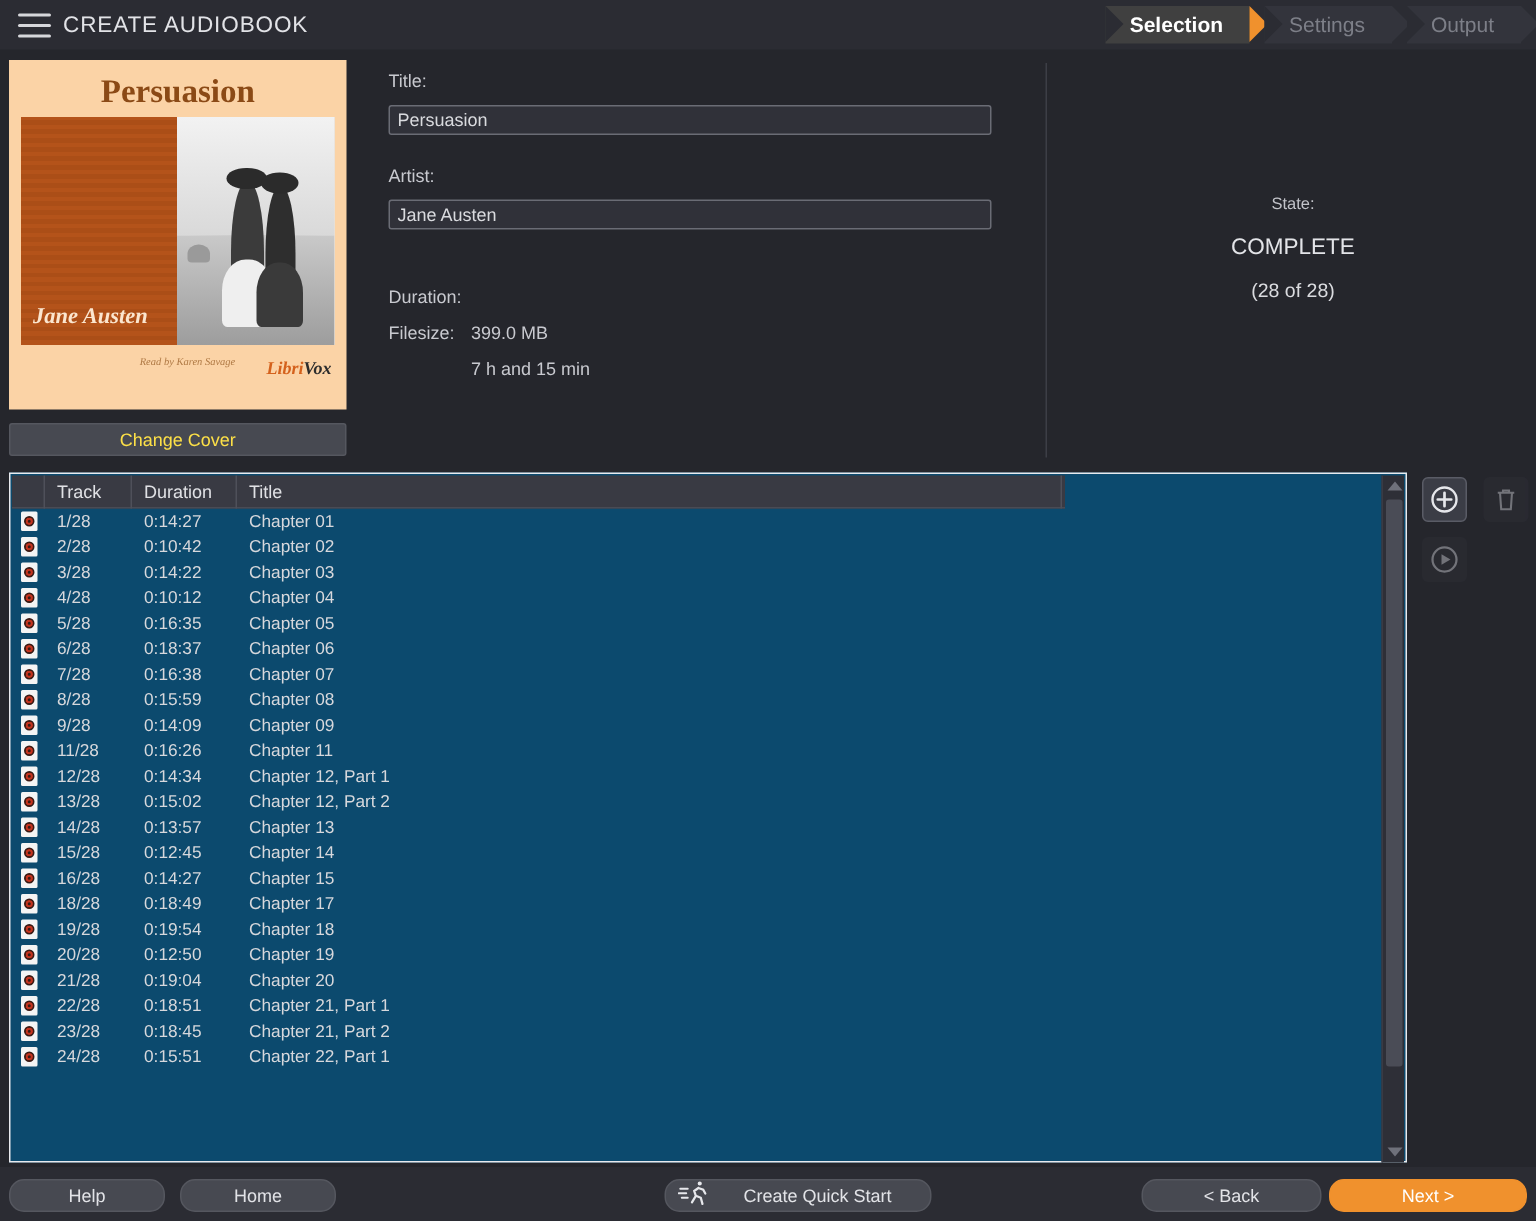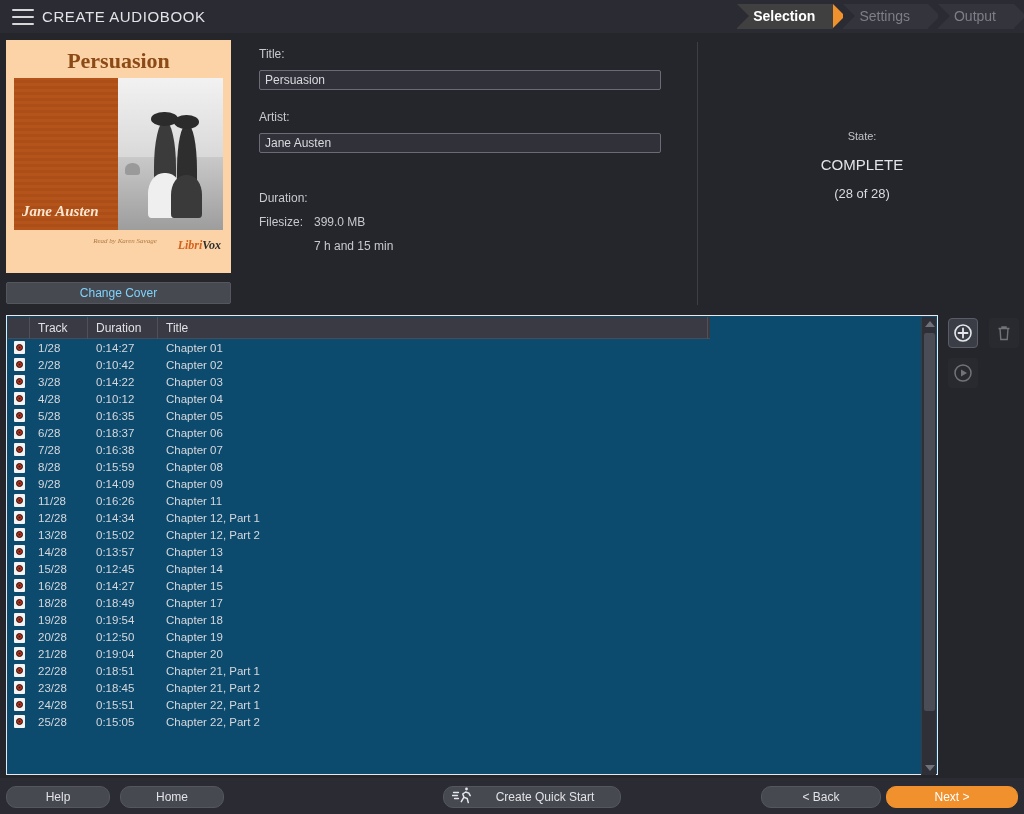--- a/index.html
+++ b/index.html
@@ -107,21 +107,21 @@
     position: absolute; right: 10px; top: 198px;
     font-size: 12px; font-weight: bold; font-style: italic;
     font-family: "Liberation Serif", serif;
   }
   .librivox .l1 { color: #d4611c; }
   .librivox .l2 { color: #2d2d2d; }
 
   .change-cover {
     position: absolute; left: 6px; top: 282px; width: 225px; height: 22px;
     background: #474951; border: 1px solid #55575f; border-radius: 2px;
-    color: #7dd3fc; font-size: 12px; line-height: 20px; text-align: center;
+    color: #fde047; font-size: 12px; line-height: 20px; text-align: center;
     cursor: pointer;
   }
 
   
   .field-label { position: absolute; font-size: 12px; color: #c8c9cf; }
   .text-input {
     position: absolute; height: 20px; background: #303139;
     border: 1px solid #6a6c75; border-radius: 2px;
     color: #d9dade; font-size: 12px; padding: 0 5px; line-height: 18px;
     outline: none; font-family: "Liberation Sans", sans-serif;
@@ -505,30 +505,20 @@
       <div class="row">
         <div class="c-icon">
           <div class="disc">
             <i></i>
           </div>
         </div>
         <div class="c-track">24/28</div>
         <div class="c-dur">0:15:51</div>
         <div class="c-title">Chapter 22, Part 1</div>
       </div>
-      <div class="row">
-        <div class="c-icon">
-          <div class="disc">
-            <i></i>
-          </div>
-        </div>
-        <div class="c-track">25/28</div>
-        <div class="c-dur">0:15:05</div>
-        <div class="c-title">Chapter 22, Part 2</div>
-      </div>
     </div>
 
   <div class="vscroll">
     <div class="arrow up">
         <div class="tri-up"></div>
       </div>
     <div class="vthumb"></div>
     <div class="arrow down">
         <div class="tri-down"></div>
       </div>

